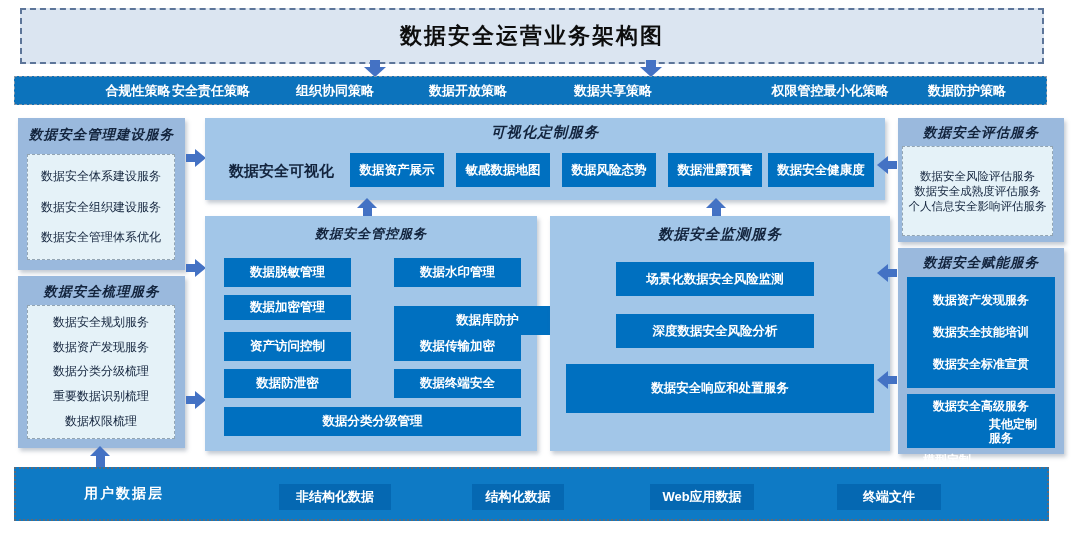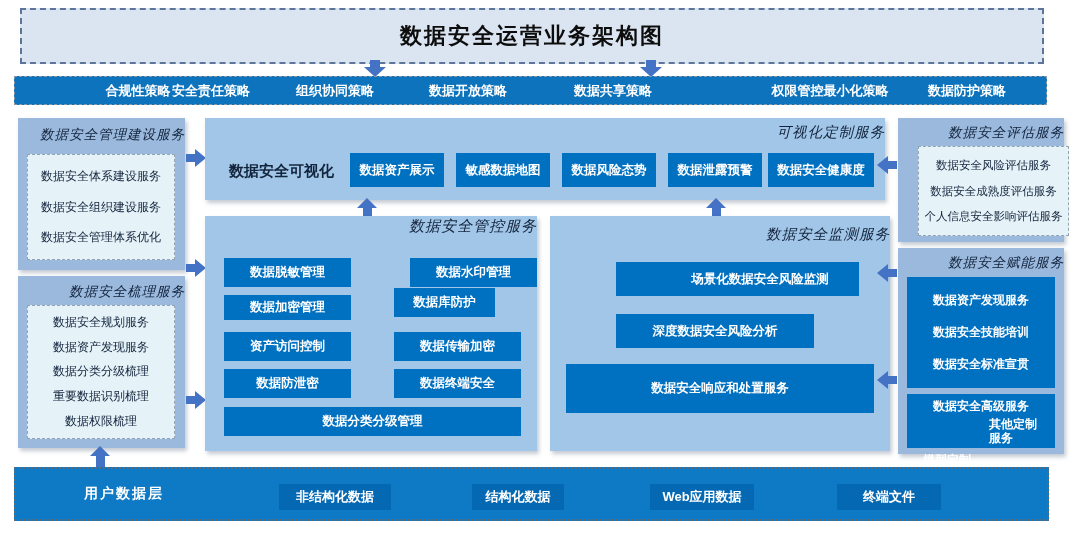--- a/index.html
+++ b/index.html
@@ -29,23 +29,23 @@
   }
   .policy-item{
     position:absolute;top:50%;transform:translate(-50%,-50%);
     color:#fff;font-weight:bold;font-size:13px;white-space:nowrap;
   }
 
   
   .side-box{background:var(--side_box_bg,#9ab9dd);box-shadow:2px 3px 4px rgba(90,105,130,.35);}
   .center-box{background:var(--center_box_bg,#a2c6e8);box-shadow:2px 3px 4px rgba(90,105,130,.35);}
   .box-title{
-    position:absolute;left:0;width:100%;text-align:right;
+    position:absolute;left:0;width:100%;text-align:center;
     font-family:"Liberation Serif","DejaVu Serif",serif;
-    font-style:italic;font-weight:normal;color:var(--dark_text,#13243d);
+    font-style:italic;font-weight:bold;color:var(--dark_text,#13243d);
     letter-spacing:1px;white-space:nowrap;
   }
   .inner-dashed{
     position:absolute;background:var(--inner_box_bg,#e5f2f8);
     border:1.5px dashed #93a5b3;
     display:flex;flex-direction:column;justify-content:space-evenly;align-items:center;
   }
   .inner-dashed div{font-size:12px;color:var(--dark_text,#1b2b45);white-space:nowrap;}
 
   
@@ -169,55 +169,55 @@
   <div class="arrow a-up" style="left:357px;top:198px;">
       <i class="head"></i>
       <i class="shaft"></i>
     </div>
   <div class="arrow a-up" style="left:706px;top:198px;">
       <i class="head"></i>
       <i class="shaft"></i>
     </div>
 
   <div class="abs center-box" style="left:205px;top:216px;width:332px;height:235px;">
-    <div class="box-title" style="top:1px;font-size:15px;">数据安全管控服务</div>
+    <div class="box-title" style="top:9px;font-size:13px;">数据安全管控服务</div>
     <div class="btn" style="left:19px;top:42px;width:127px;height:29px;">数据脱敏管理</div>
     <div class="btn" style="left:19px;top:79px;width:127px;height:25px;">数据加密管理</div>
     <div class="btn" style="left:19px;top:116px;width:127px;height:29px;">资产访问控制</div>
     <div class="btn" style="left:19px;top:153px;width:127px;height:29px;">数据防泄密</div>
-    <div class="btn" style="left:189px;top:42px;width:127px;height:29px;margin-left:16px;">数据水印管理</div>
-    <div class="btn" style="left:189px;top:72px;width:101px;height:29px;">数据库防护</div>
+    <div class="btn" style="left:189px;top:42px;width:127px;height:29px;">数据水印管理</div>
+    <div class="btn" style="left:189px;top:90px;width:127px;height:29px;padding-left:30px;">数据库防护</div>
     <div class="btn" style="left:189px;top:116px;width:127px;height:29px;">数据传输加密</div>
     <div class="btn" style="left:189px;top:153px;width:127px;height:29px;">数据终端安全</div>
     <div class="btn" style="left:19px;top:191px;width:297px;height:29px;">数据分类分级管理</div>
   </div>
 
   <div class="abs center-box" style="left:550px;top:216px;width:340px;height:235px;">
     <div class="box-title" style="top:9px;font-size:14.5px;">数据安全监测服务</div>
-    <div class="btn" style="left:66px;top:46px;width:198px;height:34px;padding-left:45px;">场景化数据安全风险监测</div>
+    <div class="btn" style="left:66px;top:46px;width:198px;height:34px;">场景化数据安全风险监测</div>
     <div class="btn" style="left:66px;top:98px;width:198px;height:34px;">深度数据安全风险分析</div>
     <div class="btn" style="left:16px;top:148px;width:308px;height:49px;">数据安全响应和处置服务</div>
   </div>
 
   <div class="arrow a-left" style="left:877px;top:156px;">
       <i class="head"></i>
       <i class="shaft"></i>
     </div>
   <div class="arrow a-left" style="left:877px;top:264px;">
       <i class="head"></i>
       <i class="shaft"></i>
     </div>
   <div class="arrow a-left" style="left:877px;top:371px;">
       <i class="head"></i>
       <i class="shaft"></i>
     </div>
 
   <div class="abs side-box" style="left:898px;top:118px;width:166px;height:124px;">
     <div class="box-title" style="top:6px;font-size:13.5px;">数据安全评估服务</div>
-    <div class="inner-dashed" style="left:20px;top:28px;width:149px;height:88px;">
+    <div class="inner-dashed" style="left:4px;top:28px;width:149px;height:88px;justify-content:center;">
       <div style="font-size:11.5px;">数据安全风险评估服务</div>
       <div style="font-size:11.5px;">数据安全成熟度评估服务</div>
       <div style="font-size:11.5px;">个人信息安全影响评估服务</div>
     </div>
   </div>
 
   <div class="abs side-box" style="left:898px;top:248px;width:166px;height:206px;">
     <div class="box-title" style="top:6px;font-size:13.5px;">数据安全赋能服务</div>
     <div class="solid-panel" style="left:9px;top:29px;width:148px;height:111px;">
       <div>数据资产发现服务</div>

